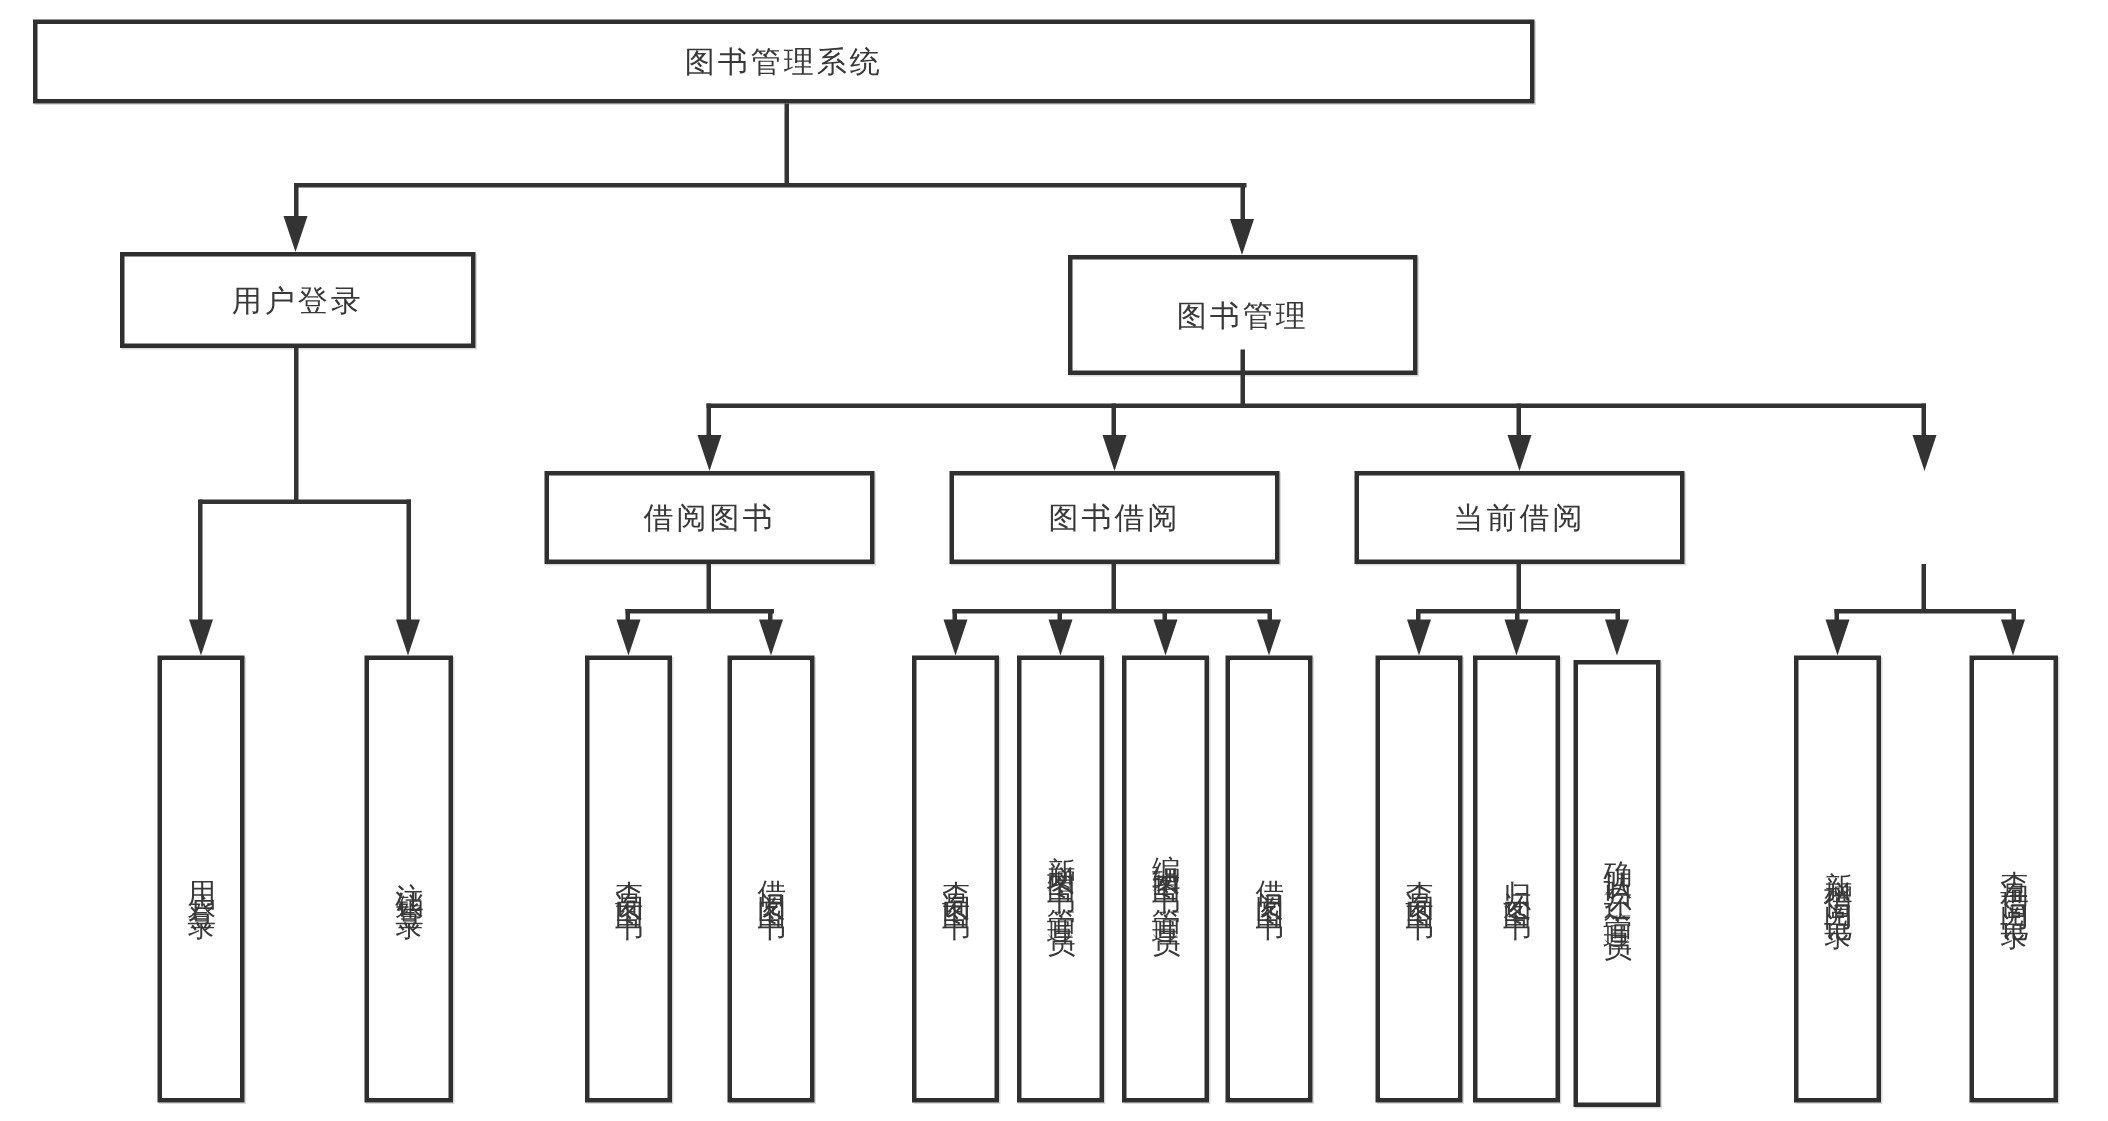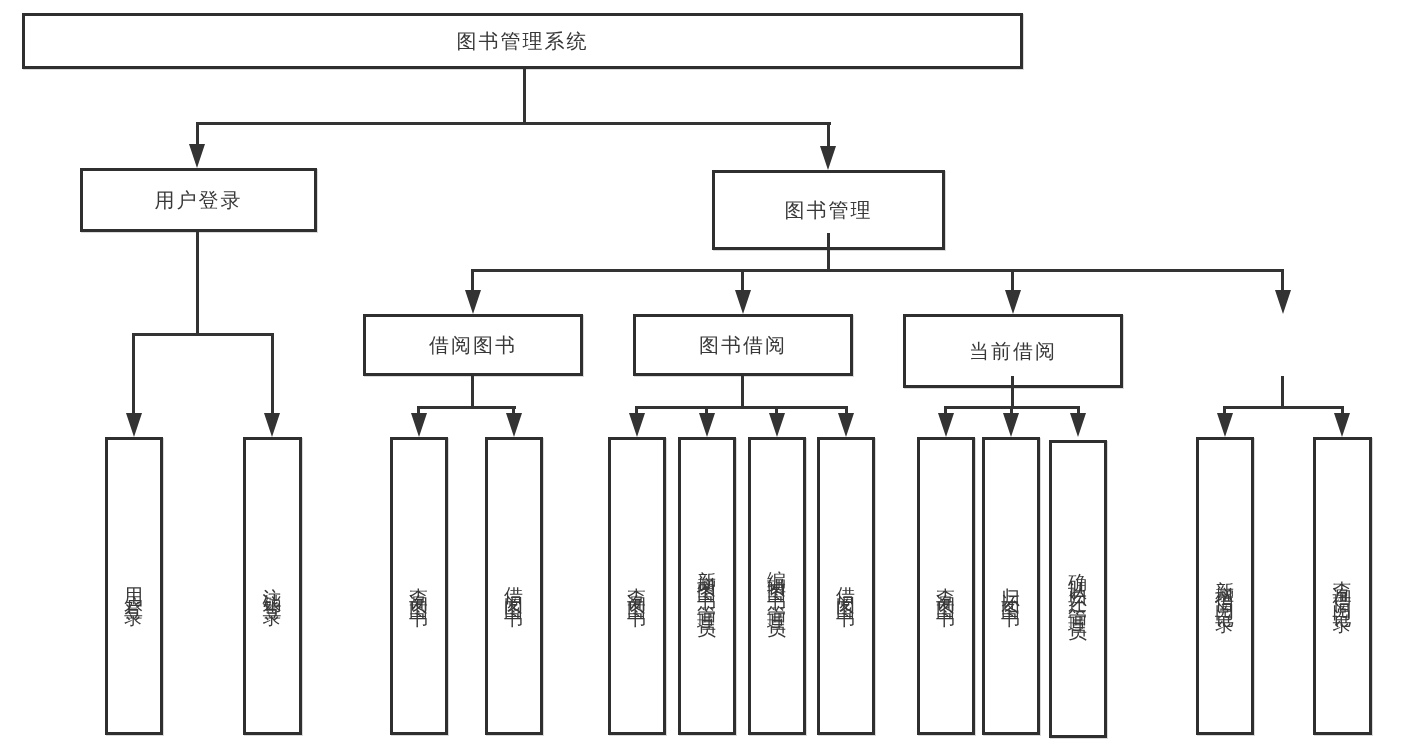--- a/index.html
+++ b/index.html
@@ -101,21 +101,21 @@
   <div class="arrow" style="left:1005px;top:290px;"></div>
   <div class="vline" style="left:1281px;top:269px;height:23px;"></div>
   <div class="arrow" style="left:1275px;top:290px;"></div>
 
   <div class="node" style="left:363px;top:314px;width:220px;height:62px;">
     <span>借阅图书</span>
   </div>
   <div class="node" style="left:633px;top:314px;width:220px;height:62px;">
     <span>图书借阅</span>
   </div>
-  <div class="node" style="left:903px;top:314px;width:220px;height:74px;">
+  <div class="node" style="left:903px;top:314px;width:220px;height:62px;">
     <span>当前借阅</span>
   </div>
 
   <div class="vline" style="left:471px;top:376px;height:32px;"></div>
   <div class="hline" style="left:417px;top:406px;width:99px;"></div>
   <div class="vline" style="left:417px;top:406px;height:10px;"></div>
   <div class="arrow" style="left:411px;top:413px;"></div>
   <div class="vline" style="left:512px;top:406px;height:10px;"></div>
   <div class="arrow" style="left:506px;top:413px;"></div>
 

